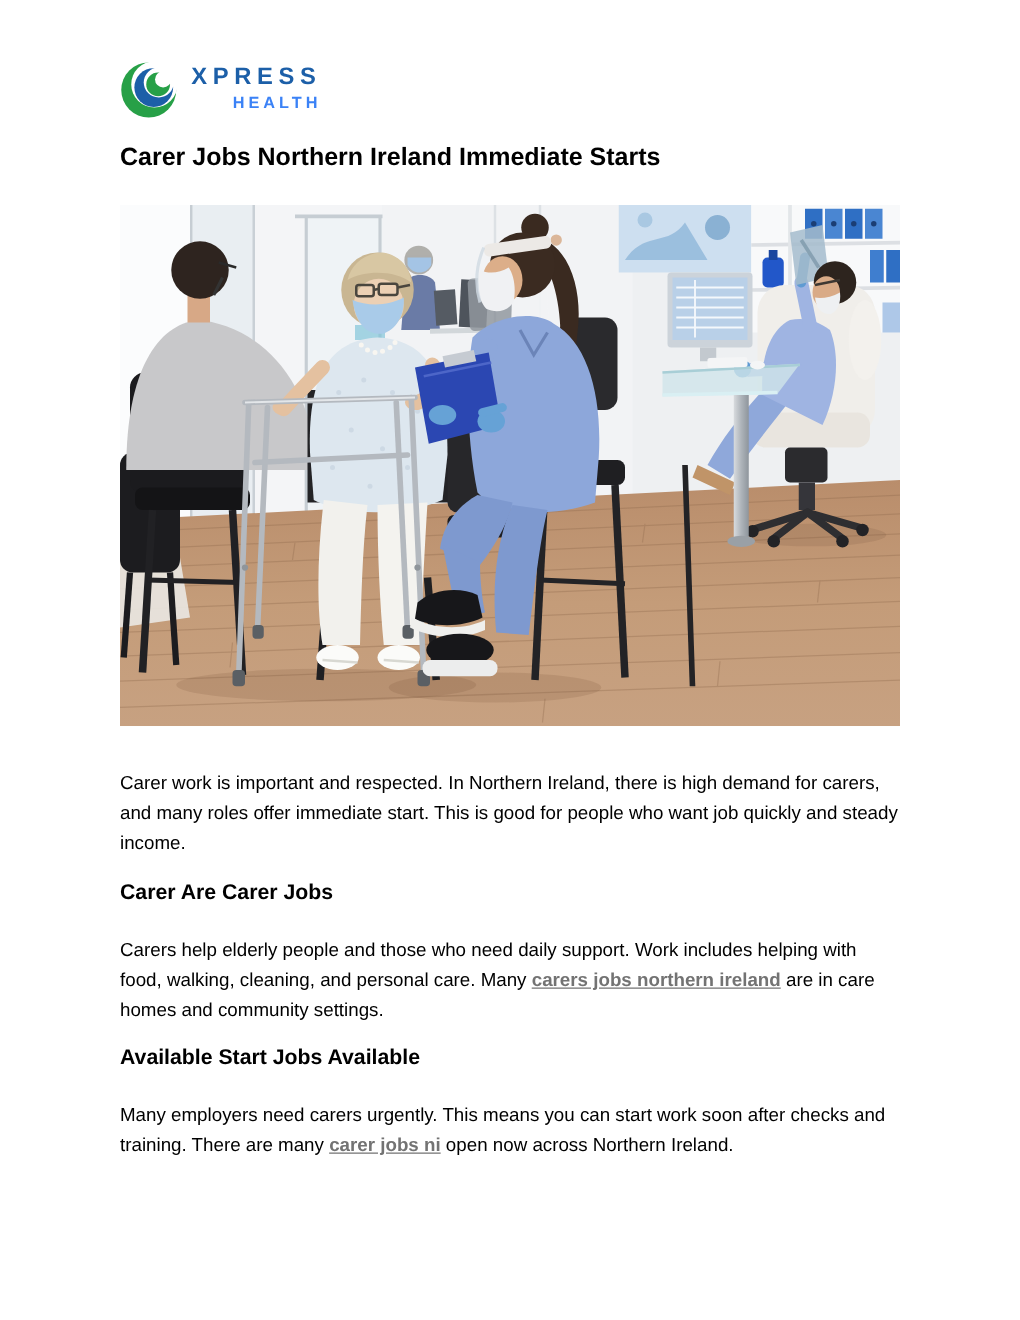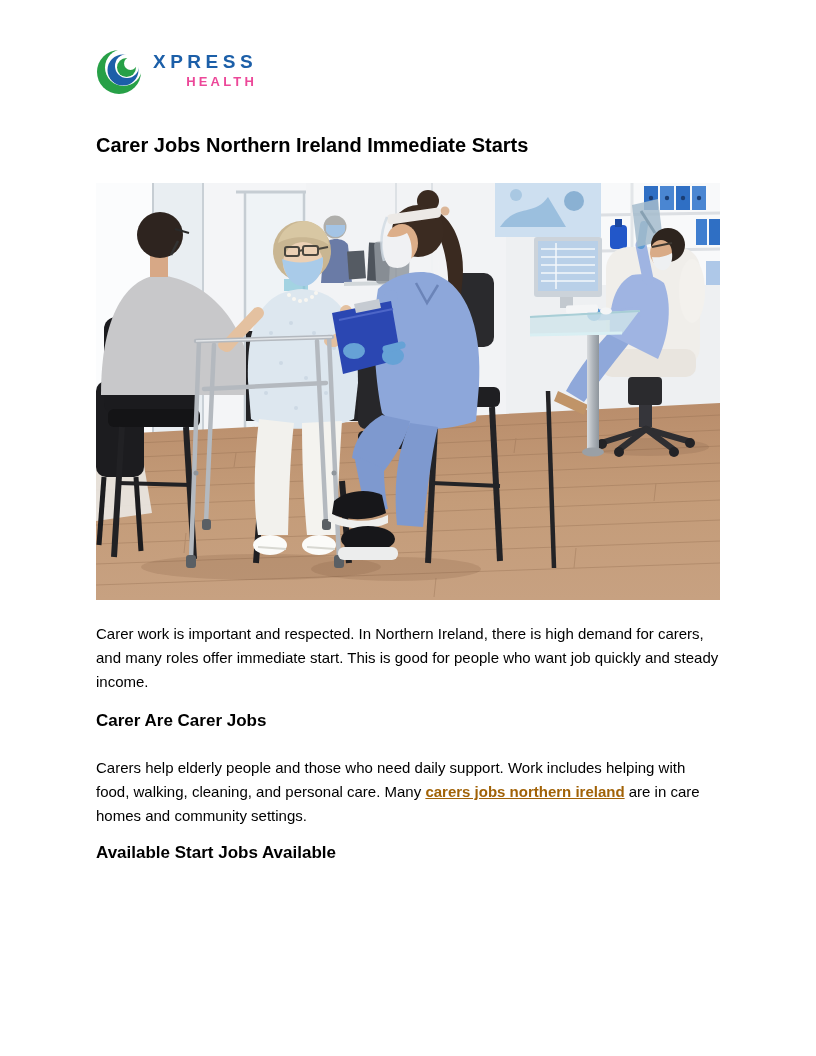--- a/index.html
+++ b/index.html
@@ -10,32 +10,32 @@
     color: #111111;
     overflow: hidden;
   }
   .page { width: 816px; height: 1056px; padding: 45px 96px 0 96px; background: #ffffff; }
 
   
   .logo { display: flex; align-items: flex-start; height: 52px; }
   .logo-icon { width: 50px; height: 52px; flex: 0 0 auto; }
   .logo-text { margin-left: 7px; margin-top: 7px; }
   .brand-top { font-size: 19px; font-weight: bold; letter-spacing: 4.5px; color: #1c5fa8; line-height: 20px; }
-  .brand-bottom { font-size: 13px; font-weight: bold; letter-spacing: 3.2px; color: #ec4899; line-height: 15px; text-align: right; margin-top: 2px; }
-
-  h1.title { margin-top: 35px; font-size: 20px; line-height: 26px; font-weight: bold; color: #000000; }
+  .brand-bottom { font-size: 13px; font-weight: bold; letter-spacing: 3.2px; color: #3b82f6; line-height: 15px; text-align: right; margin-top: 2px; }
+
+  h1.title { margin-top: 16px; font-size: 20px; line-height: 26px; font-weight: bold; color: #000000; }
 
   figure.hero { margin-top: 25px; width: 624px; height: 417px; overflow: hidden; }
   figure.hero svg { display: block; width: 624px; height: 417px; }
 
-  p.body { margin-top: 22px; font-size: 15px; line-height: 24px; color: #000000; width: 624px; }
+  p.body { margin-top: 34px; font-size: 15px; line-height: 24px; color: #000000; width: 624px; }
   p.body.tight { margin-top: 24px; }
   h2.sub { margin-top: 16px; font-size: 17px; line-height: 22px; font-weight: bold; color: #000000; }
   h2.sub.second { margin-top: 14px; }
-  a.doc-link { color: #a16207; font-weight: bold; text-decoration: underline; cursor: pointer; }
+  a.doc-link { color: #737373; font-weight: bold; text-decoration: underline; cursor: pointer; }
 </style>
 </head>
 <body>
 
 <div class="page">
 
   <header class="logo">
     <svg class="logo-icon" viewBox="0 0 50 52" aria-hidden="true">
       <circle cx="23" cy="27" r="22" fill="#27a047"></circle>
       <circle cx="27.5" cy="22.5" r="18.5" fill="#ffffff"></circle>
@@ -318,14 +318,15 @@
       <ellipse cx="497" cy="269" rx="11" ry="4.5" fill="#9aa0a6"></ellipse>
     </svg>
   </figure>
 
   <p class="body">Carer work is important and respected. In Northern Ireland, there is high demand for carers, and many roles offer immediate start. This is good for people who want job quickly and steady income.</p>
 
   <h2 class="sub">Carer Are Carer Jobs</h2>
   <p class="body tight"><span>Carers help elderly people and those who need daily support. Work includes helping with food, walking, cleaning, and personal care. Many </span><a href="#" class="doc-link">carers jobs northern ireland</a><span> are in care homes and community settings.</span></p>
 
   <h2 class="sub second">Available Start Jobs Available</h2>
+  <p class="body tight"><span>Many employers need carers urgently. This means you can start work soon after checks and training. There are many </span><a href="#" class="doc-link">carer jobs ni</a><span> open now across Northern Ireland.</span></p>
 
 </div>
 
 </body></html>

